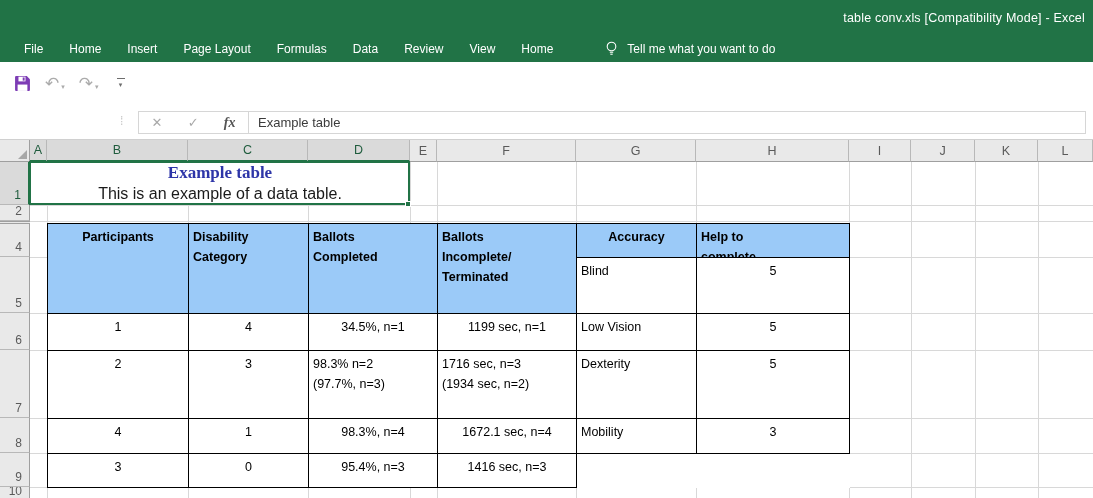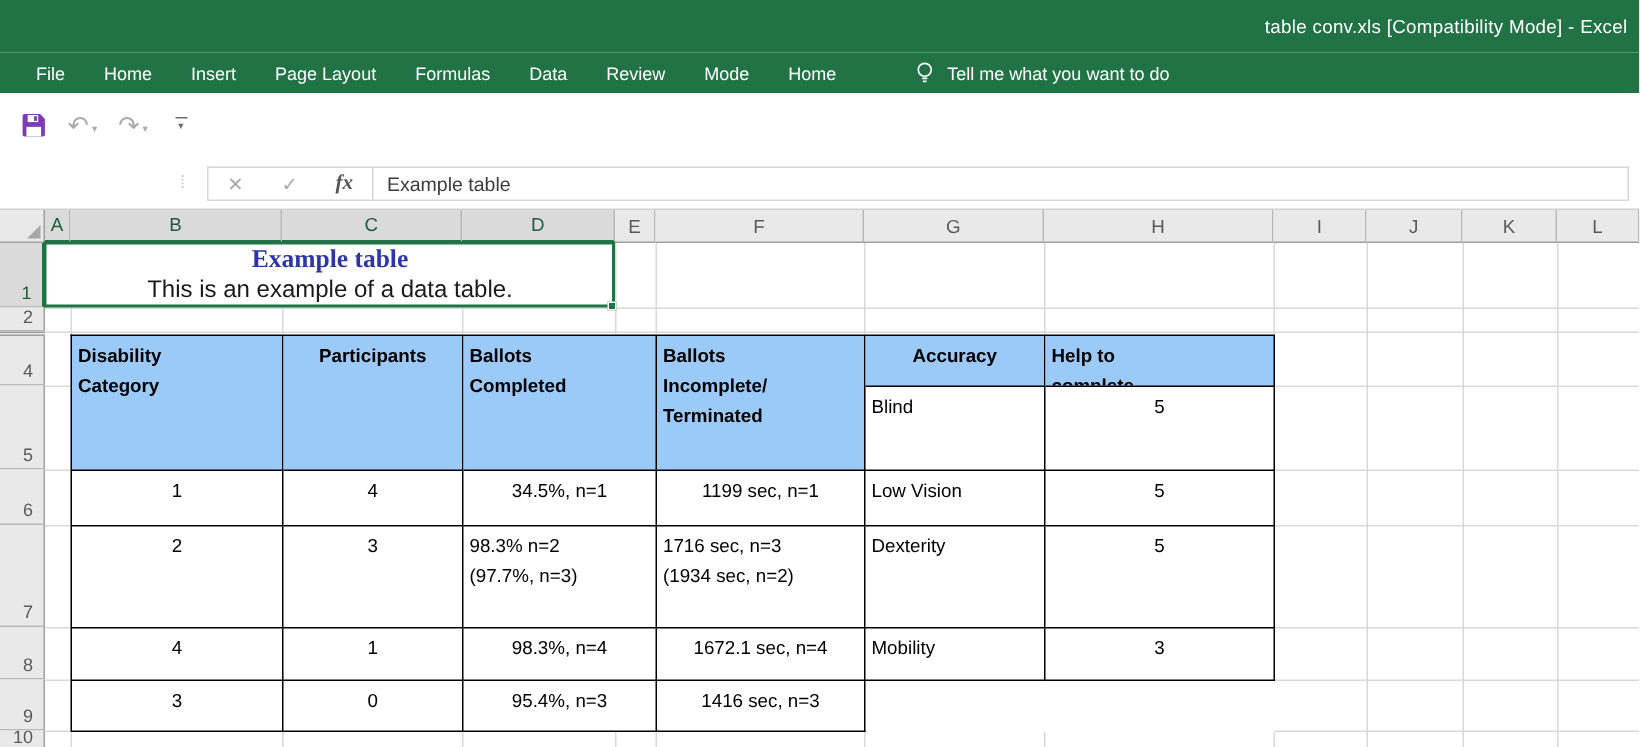--- a/index.html
+++ b/index.html
@@ -104,21 +104,21 @@
   </div>
 
   <div class="tabbar">
     <span class="tab">File</span>
     <span class="tab">Home</span>
     <span class="tab">Insert</span>
     <span class="tab">Page Layout</span>
     <span class="tab">Formulas</span>
     <span class="tab">Data</span>
     <span class="tab">Review</span>
-    <span class="tab">Mode</span>
+    <span class="tab">View</span>
     <span class="tab">Home</span>
     <span class="tellme">
       <svg width="13" height="15" viewBox="0 0 13 15">
         <circle cx="6.5" cy="5.5" r="4.3" fill="none" stroke="#fff" stroke-width="1.1"></circle>
         <line x1="4.8" y1="11.2" x2="8.2" y2="11.2" stroke="#fff" stroke-width="1.1"></line>
         <line x1="5.3" y1="13.2" x2="7.7" y2="13.2" stroke="#fff" stroke-width="1.1"></line>
       </svg>
       <span>Tell me what you want to do</span>
     </span>
   </div>
@@ -212,23 +212,23 @@
   </div>
 
   <div class="mcell">
     <div class="t1">Example table</div>
     <div class="t2">This is an example of a data table.</div>
   </div>
   <div class="selbox"></div>
   <div class="fillhandle"></div>
 
   <div class="dtable">
+    <div class="cell hd span2r ctr">Participants</div>
     <div class="cell hd span2r">Disability
 Category</div>
-    <div class="cell hd span2r ctr">Participants</div>
     <div class="cell hd span2r">Ballots
 Completed</div>
     <div class="cell hd span2r">Ballots
 Incomplete/
 Terminated</div>
     <div class="cell hd ctr">Accuracy</div>
     <div class="cell hd">Help to
 complete</div>
 
     <div class="cell">Blind</div>

